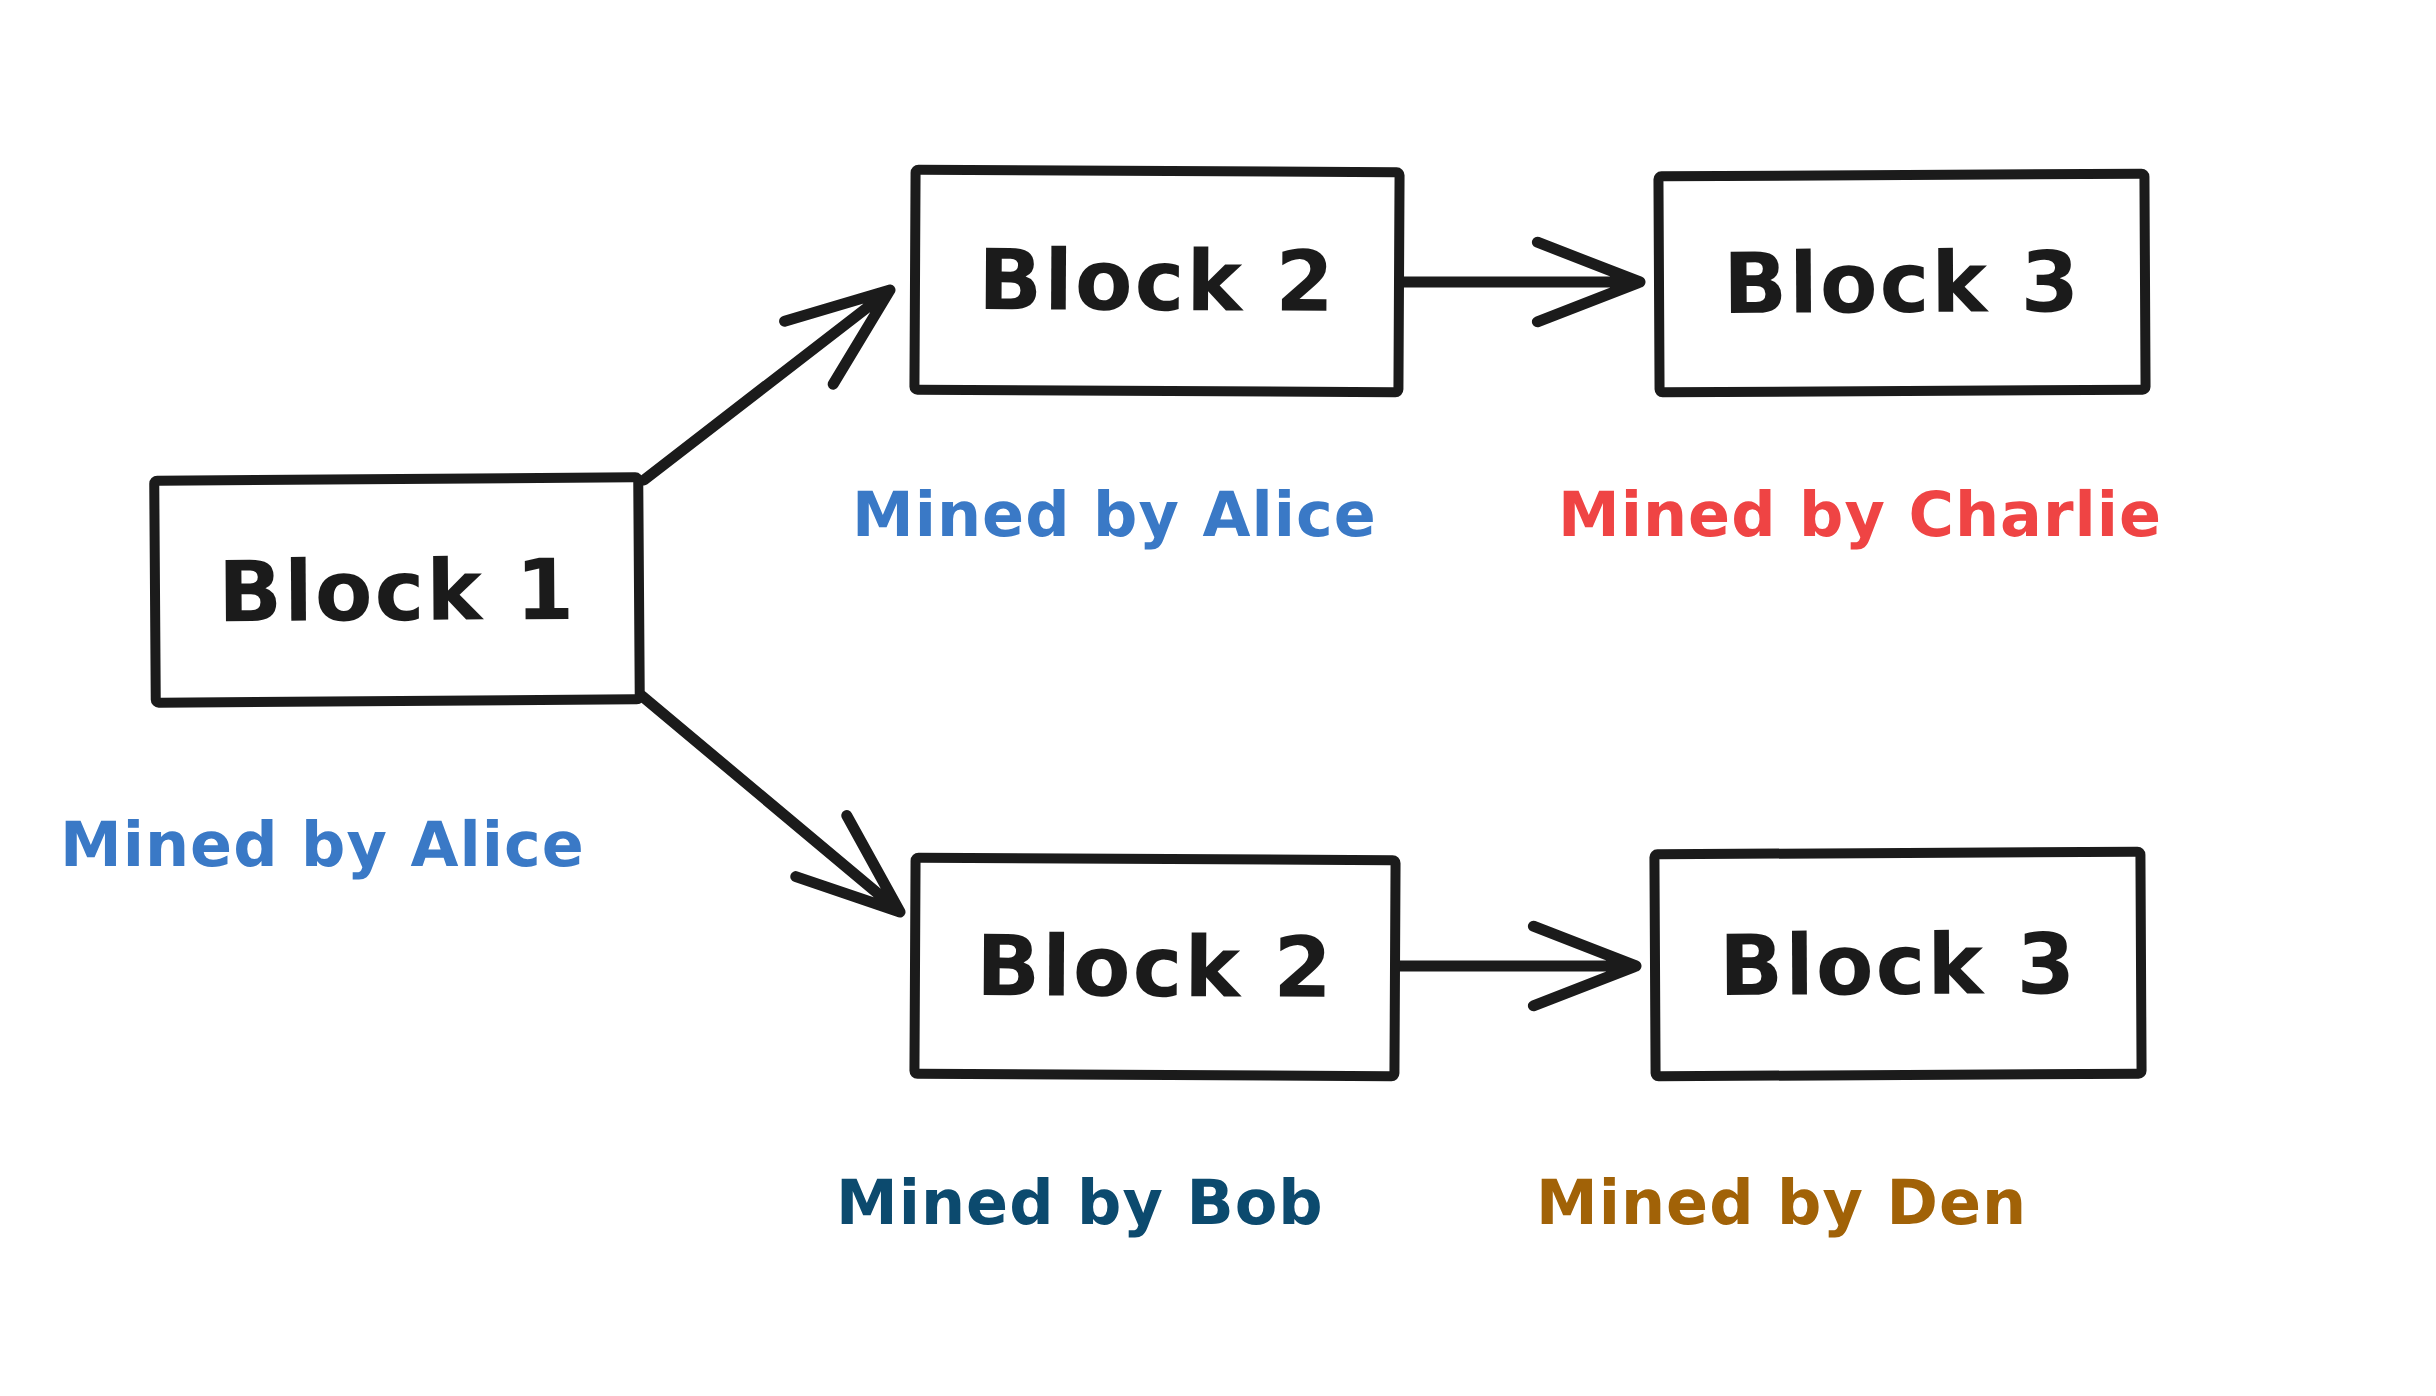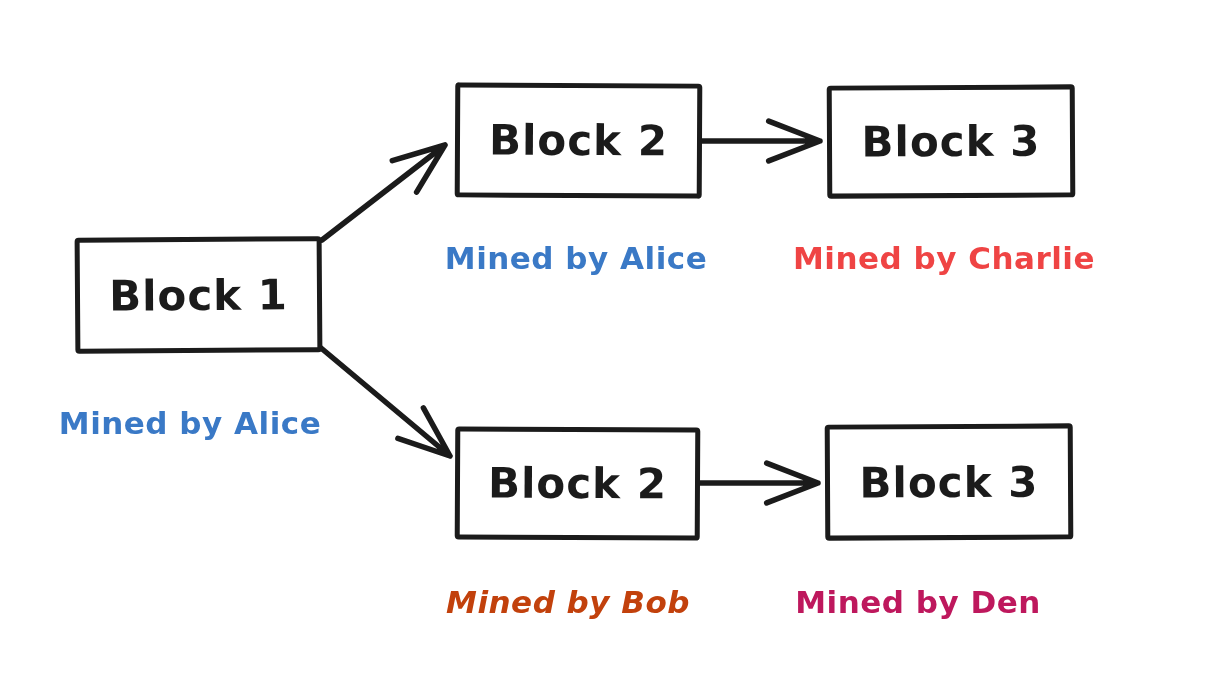--- a/index.html
+++ b/index.html
@@ -37,21 +37,21 @@
   .node-block1        { left: 75px;  top: 237px; width: 247px; height: 116px; transform: rotate(-0.4deg); }
   .node-block2-top    { left: 455px; top: 83px;  width: 247px; height: 115px; transform: rotate(0.3deg); }
   .node-block3-top    { left: 827px; top: 85px;  width: 248px; height: 113px; transform: rotate(-0.3deg); }
   .node-block2-bottom { left: 455px; top: 427px; width: 245px; height: 113px; transform: rotate(0.3deg); }
   .node-block3-bottom { left: 825px; top: 424px; width: 248px; height: 116px; transform: rotate(-0.3deg); }
   .miner {
     position: absolute;
     font-size: 31px;
     font-weight: 600;
     letter-spacing: 0.5px;
-    text-align: center;
+    text-align: left;
     white-space: nowrap;
   }
   .miner-block1        { left: 30px;  top: 405px; width: 320px; }
   .miner-block2-top    { left: 426px; top: 240px; width: 300px; }
   .miner-block3-top    { left: 779px; top: 240px; width: 330px; }
   .miner-block2-bottom { left: 418px; top: 584px; width: 300px; }
   .miner-block3-bottom { left: 768px; top: 584px; width: 300px; }
 </style>
 </head>
 <body>
@@ -84,17 +84,17 @@
   <div class="node node-block3-bottom">
     <span>Block 3</span>
   </div>
 
   <div class="miner miner-block1" style="color: rgb(58, 121, 198);">Mined by Alice</div>
 
   <div class="miner miner-block2-top" style="color: rgb(58, 121, 198);">Mined by Alice</div>
 
   <div class="miner miner-block3-top" style="color: #ef4444;">Mined by Charlie</div>
 
-  <div class="miner miner-block2-bottom" style="color: #c2410c; font-style: italic;">Mined by Bob</div>
+  <div class="miner miner-block2-bottom" style="color: #0c4a6e;">Mined by Bob</div>
 
-  <div class="miner miner-block3-bottom" style="color: #be185d;">Mined by Den</div>
+  <div class="miner miner-block3-bottom" style="color: #a16207;">Mined by Den</div>
 
 </div>
 
 </body></html>

